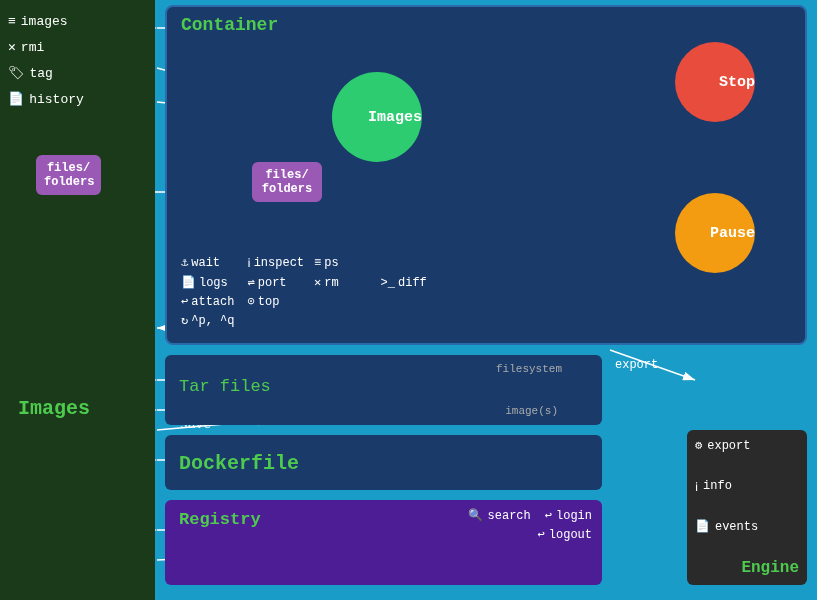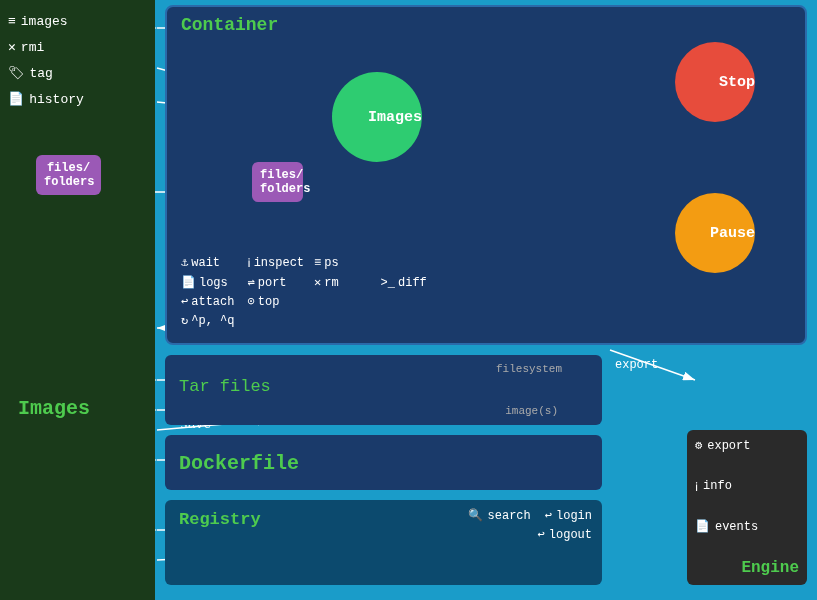--- a/index.html
+++ b/index.html
@@ -125,21 +125,21 @@
       padding: 6px 8px;
       color: white;
       font-size: 12px;
       text-align: center;
       font-weight: bold;
     }
 
     .files-box-container {
       top: 155px;
       left: 85px;
-      width: 51px;
+      width: 70px;
     }
 
     
     .container-commands {
       position: absolute;
       bottom: 15px;
       left: 14px;
       display: grid;
       grid-template-columns: repeat(4, 1fr);
       gap: 4px 10px;
@@ -210,21 +210,21 @@
       left: 14px;
       transform: translateY(-50%);
     }
 
     .registry-box {
       position: absolute;
       top: 500px;
       left: 10px;
       right: 215px;
       height: 85px;
-      background: #0c4a6e;
+      background: #4c1d95;
       border-radius: 6px;
     }
 
     .registry-title {
       color: #4ecb4e;
       font-size: 17px;
       font-weight: bold;
       position: absolute;
       top: 10px;
       left: 14px;

